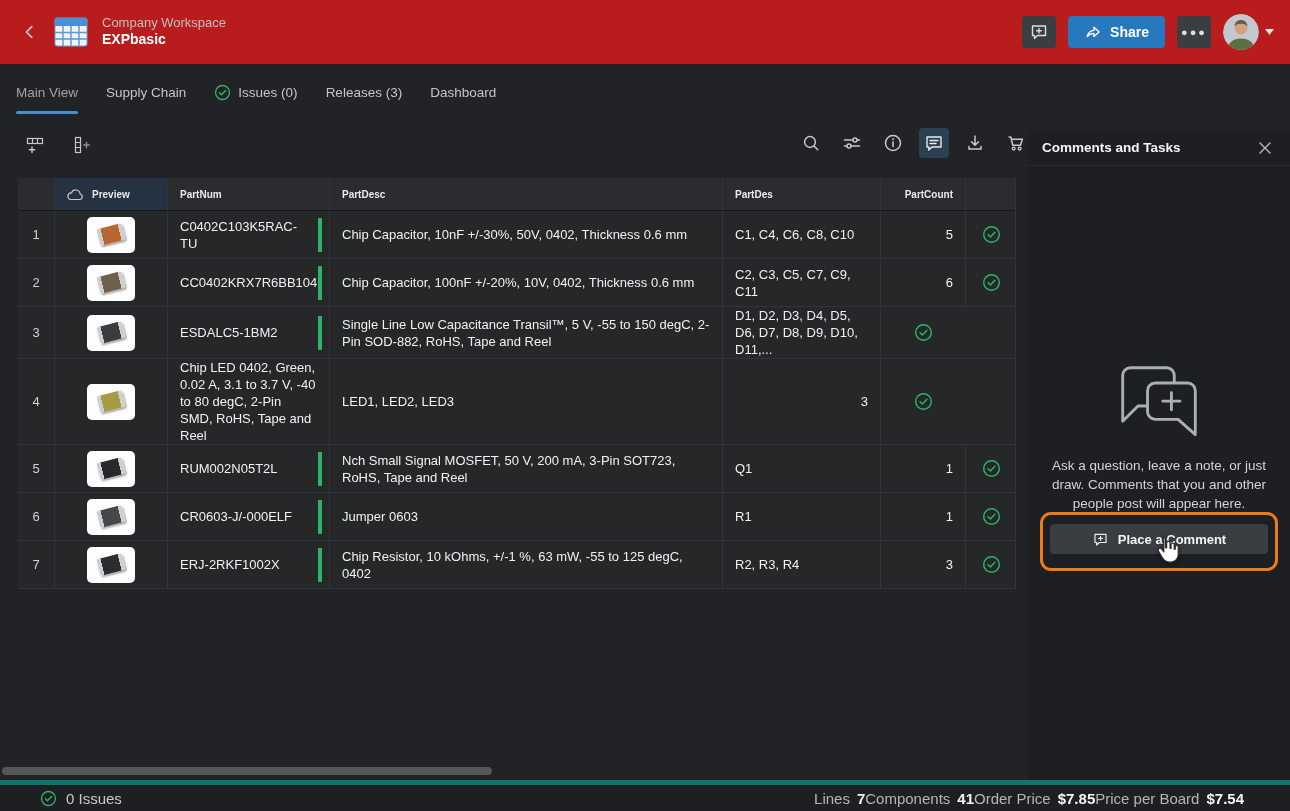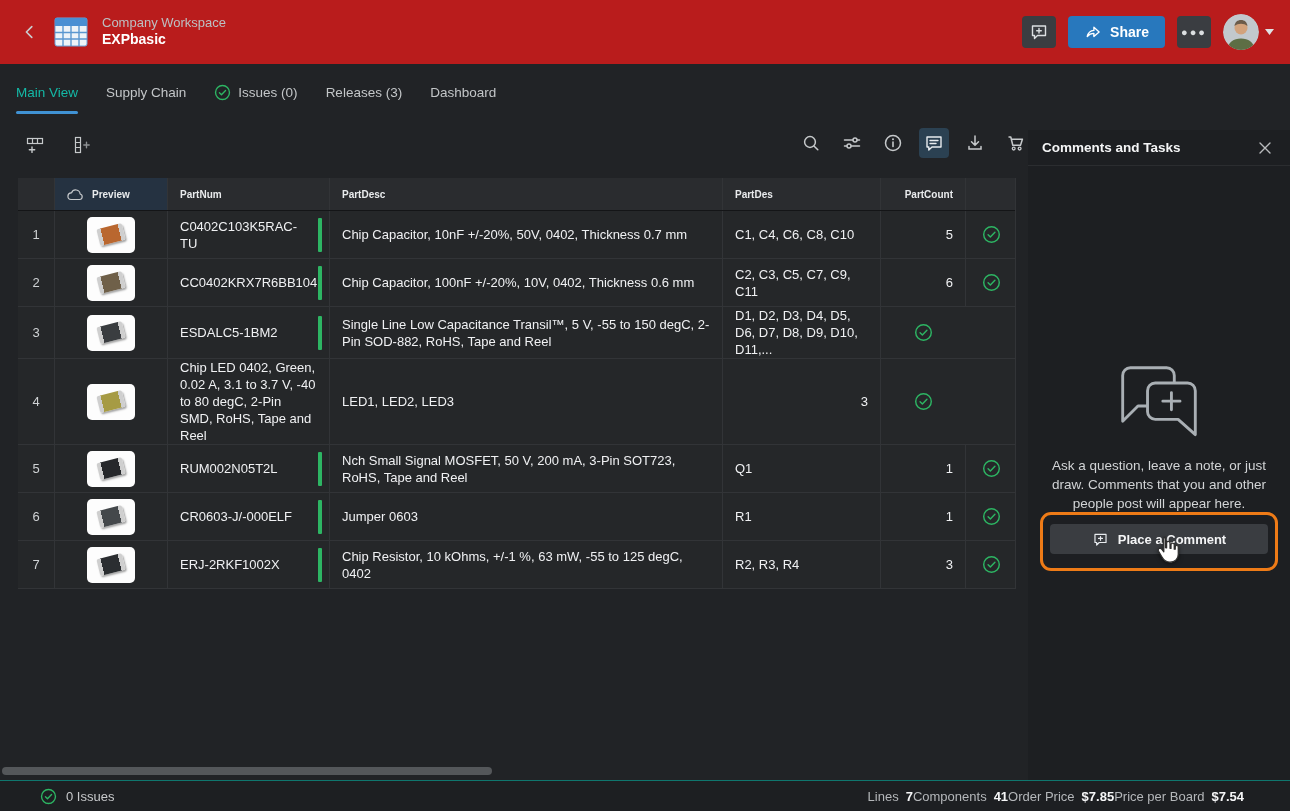--- a/index.html
+++ b/index.html
@@ -24,21 +24,21 @@
                font-weight:bold; cursor:pointer; font-family:"Liberation Sans",sans-serif; }
   .ellipsis { color:#dcdfe1; font-size:11px; letter-spacing:2px; font-weight:bold; }
   .avatar-wrap { display:flex; align-items:center; gap:6px; cursor:pointer; }
   .avatar { width:36px; height:36px; border-radius:50%; overflow:hidden; }
 
   
   .tabbar { position:absolute; top:64px; left:0; width:100%; height:56px; background:#212326;
             display:flex; align-items:center; gap:28px; padding:0 16px; }
   .tab { position:relative; height:56px; display:flex; align-items:center; gap:7px;
          font-size:13.5px; color:#c3c6c8; cursor:pointer; }
-  .tab.active { color:#14b8a6; }
+  .tab.active { color:#a3a3a3; }
   .tab.active::after { content:""; position:absolute; left:0; right:0; bottom:6px; height:3px;
                        border-radius:2px; background:#4092d4; }
 
   
   .content { position:absolute; top:120px; left:0; width:1020px; bottom:31px; background:#212326; }
   .tools-left { position:absolute; top:10px; left:20px; display:flex; gap:16px; }
   .tools-right { position:absolute; top:8px; left:796px; display:flex; gap:11px; align-items:center; }
   .tool-btn { width:30px; height:30px; background:none; border:none; border-radius:4px;
               display:flex; align-items:center; justify-content:center; cursor:pointer; }
   .tool-btn.active { background:#2b4152; }
@@ -90,22 +90,22 @@
   .place-btn { position:absolute; top:9px; left:50%; transform:translateX(-50%);
                width:218px; height:30px; background:#3a3d41; border:none; border-radius:4px;
                color:#f4f5f6; font-size:13px; font-weight:bold; display:flex; align-items:center;
                justify-content:center; gap:9px; cursor:pointer;
                font-family:"Liberation Sans",sans-serif; }
   .cursor-hand { position:absolute; top:404px; left:124px; pointer-events:none;
                  filter:drop-shadow(0 1px 2px rgba(0,0,0,.5)); }
 
   
   .statusbar { position:absolute; bottom:0; left:0; width:100%; height:31px; background:#1d1f22;
-               border-top:1px solid #0f766e; display:flex; align-items:center;
-               padding:0 46px 0 40px; font-size:13px; }
+               border-top:5px solid #0f766e; display:flex; align-items:center;
+               padding:0 46px 0 40px; font-size:15px; }
   .issues-chip { display:flex; align-items:center; gap:9px; color:#c7c9cb; }
   .stats { margin-left:auto; display:flex; align-items:center; }
   .stat { display:flex; align-items:center; gap:7px; }
   .stat .lbl { color:#b4b7ba; }
   .stat .val { color:#f5f6f7; font-weight:bold; }
 
   svg { display:block; }
 </style>
 </head>
 <body>
@@ -306,21 +306,21 @@
     <div class="cell c-num">1</div>
     <div class="cell c-preview">
       <div class="thumb">
                 <div class="chip" style="background: linear-gradient(90deg, rgb(207, 207, 207) 0px, rgb(207, 207, 207) 16%, rgb(185, 103, 47) 16%, rgb(185, 103, 47) 84%, rgb(207, 207, 207) 84%);"></div>
               </div>
     </div>
     <div class="cell c-pnum">
       <span class="pn-text">C0402C103K5RAC-TU</span>
       <span class="green-bar"></span>
     </div>
-    <div class="cell c-pdesc">Chip Capacitor, 10nF +/-20%, 50V, 0402, Thickness 0.7 mm</div>
+    <div class="cell c-pdesc">Chip Capacitor, 10nF +/-30%, 50V, 0402, Thickness 0.6 mm</div>
     <div class="cell c-pdes">C1, C4, C6, C8, C10</div>
     <div class="cell c-pcount">5</div>
     <div class="cell c-check">
       <span>
         <svg width="19" height="19" viewBox="0 0 20 20">
                   <circle cx="10" cy="10" r="8.2" fill="none" stroke="#2db563" stroke-width="1.5"></circle>
                   <path d="M6.4 10.3l2.4 2.4 4.8-5" fill="none" stroke="#2db563" stroke-width="1.5" stroke-linecap="round" stroke-linejoin="round"></path>
                 </svg>
       </span>
     </div>

